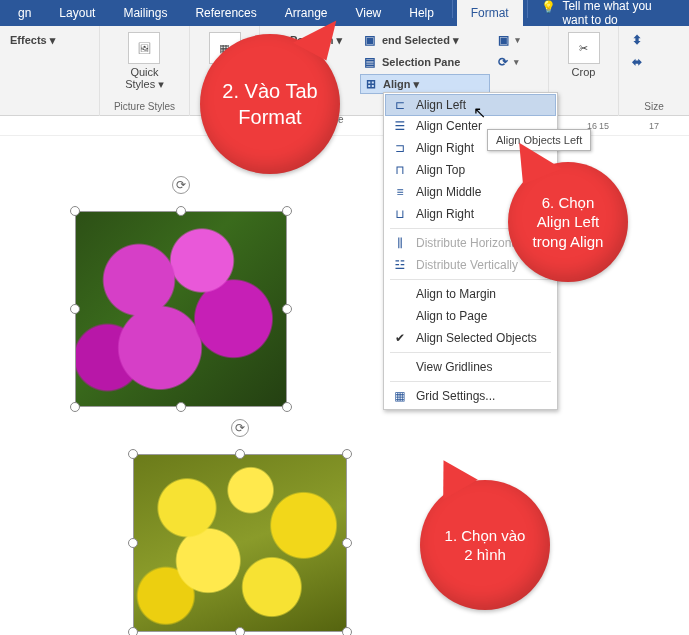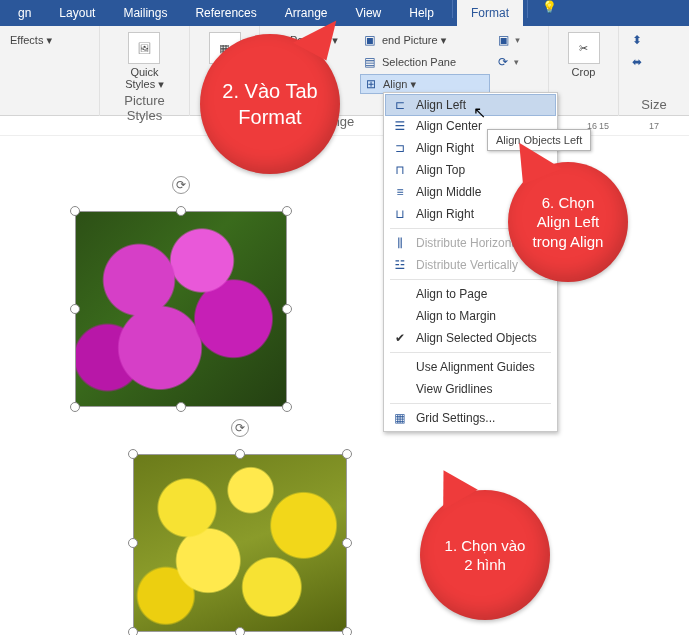--- a/index.html
+++ b/index.html
@@ -8,26 +8,26 @@
 
 .tabs{height:26px;background:#2b579a;display:flex;padding:0 4px;color:#fff;font-size:12px;position:relative;z-index:5;}
 .tabs .tab{padding:0 14px;height:26px;display:flex;align-items:center;cursor:pointer;}
 .tabs .tab.active{background:#f3f3f3;color:#2b579a;}
 .tabs .sep{width:1px;height:18px;background:#4a72b2;margin:0 4px;}
 .tabs .bulb{margin:0 6px 0 10px;}
 
 
 .ribbon{height:90px;background:#f3f3f3;border-bottom:1px solid #d4d4d4;position:relative;display:flex;z-index:4;}
 .group{border-right:1px solid #e1e1e1;padding:4px 8px 2px 8px;display:flex;flex-direction:column;justify-content:space-between;height:90px;}
-.group-label{text-align:center;font-size:13px;color:#666;padding-bottom:2px;}
+.group-label{text-align:center;font-size:10px;color:#666;padding-bottom:2px;}
 .group-body{display:flex;align-items:flex-start;gap:6px;}
 .vbtn{display:flex;flex-direction:column;align-items:center;gap:2px;font-size:11px;color:#444;cursor:pointer;padding:2px 4px;}
 .vbtn .ico{width:32px;height:32px;border:1px solid #c9c9c9;background:#fff;display:flex;align-items:center;justify-content:center;}
 .stackcol{display:flex;flex-direction:column;gap:2px;}
-.rowitem{display:flex;align-items:center;gap:4px;font-size:11px;color:#444;cursor:pointer;padding:1px 2px;height:20px;}
+.rowitem{display:flex;align-items:center;gap:4px;font-size:11px;color:#444;cursor:pointer;padding:1px 2px;height:20px;font-weight:bold;}
 .dd{font-size:9px;color:#666;margin-left:2px;}
 .mini-ico{width:16px;height:16px;display:inline-flex;align-items:center;justify-content:center;font-size:12px;color:#2b579a;}
 
 
 .ruler{height:20px;background:#fff;border-bottom:1px solid #eee;position:relative;font-size:9px;color:#777;}
 .ruler .num{position:absolute;top:5px;transform:translateX(-50%);}
 
 
 .canvas{position:absolute;left:0;top:136px;right:0;bottom:0;background:#fff;}
 
@@ -89,20 +89,21 @@
   <div class="tab">Layout</div>
   <div class="tab">Mailings</div>
   <div class="tab">References</div>
   <div class="tab">Arrange</div>
   <div class="tab">View</div>
   <div class="tab">Help</div>
   <div class="sep"></div>
   <div class="tab active">Format</div>
   <div class="sep"></div>
   <span class="bulb">💡</span>
+  <div class="tab" style="padding-left:0">Tell me what you want to do</div>
 </div>
 
 <div class="ribbon">
   <div class="group" style="width:100px">
     <div class="group-body">
       <div class="stackcol">
         <div class="rowitem">Effects ▾</div>
       </div>
     </div>
     <div class="group-label"></div>
@@ -133,21 +134,21 @@
             <span>Position ▾</span>
           </div>
         <div class="rowitem" style="height:40px"></div>
         <div class="rowitem">
             <span>rd ▾</span>
           </div>
       </div>
       <div class="stackcol" style="width:130px">
         <div class="rowitem">
             <span class="mini-ico">▣</span>
-            <span>end Picture  ▾</span>
+            <span>end Selected  ▾</span>
           </div>
         <div class="rowitem">
             <span class="mini-ico">▤</span>
             <span>Selection Pane</span>
           </div>
         <div class="rowitem" style="background:#cde0f7;border:1px solid #9bb7db">
             <span class="mini-ico">⊞</span>
             <span>Align ▾</span>
           </div>
       </div>
@@ -253,35 +254,31 @@
       <span class="mico">⫼</span>
       <span>Distribute Horizontally</span>
     </div>
   <div class="mi dis">
       <span class="mico">☳</span>
       <span>Distribute Vertically</span>
     </div>
   <hr>
   <div class="mi">
       <span class="chk"></span>
+      <span>Align to Margin</span>
+    </div>
+  <div class="mi">
+      <span class="chk"></span>
       <span>Align to Page</span>
-    </div>
-  <div class="mi">
-      <span class="chk"></span>
-      <span>Align to Margin</span>
     </div>
   <div class="mi">
       <span class="chk">✔</span>
       <span>Align Selected Objects</span>
     </div>
   <hr>
-  <div class="mi">
-      <span class="chk"></span>
-      <span>Use Alignment Guides</span>
-    </div>
   <div class="mi">
       <span class="chk"></span>
       <span>View Gridlines</span>
     </div>
   <hr>
   <div class="mi">
       <span class="mico">▦</span>
       <span>Grid Settings...</span>
     </div>
 </div>
@@ -294,17 +291,17 @@
   <div class="tail tail-ur"></div>
   <span style="white-space:pre-line">2. Vào Tab
 Format</span>
 </div>
 <div class="callout c3" style="left:508px;top:162px">
   <div class="tail tail-ul"></div>
   <span style="white-space:pre-line">6. Chọn
 Align Left
 trong Align</span>
 </div>
-<div class="callout c1" style="left:420px;top:490px">
+<div class="callout c1" style="left:420px;top:480px">
   <div class="tail tail-up" style="left:12px;top:-22px;transform:rotate(-30deg)"></div>
   <span style="white-space:pre-line">1. Chọn vào
 2 hình</span>
 </div>
 
 </body></html>

